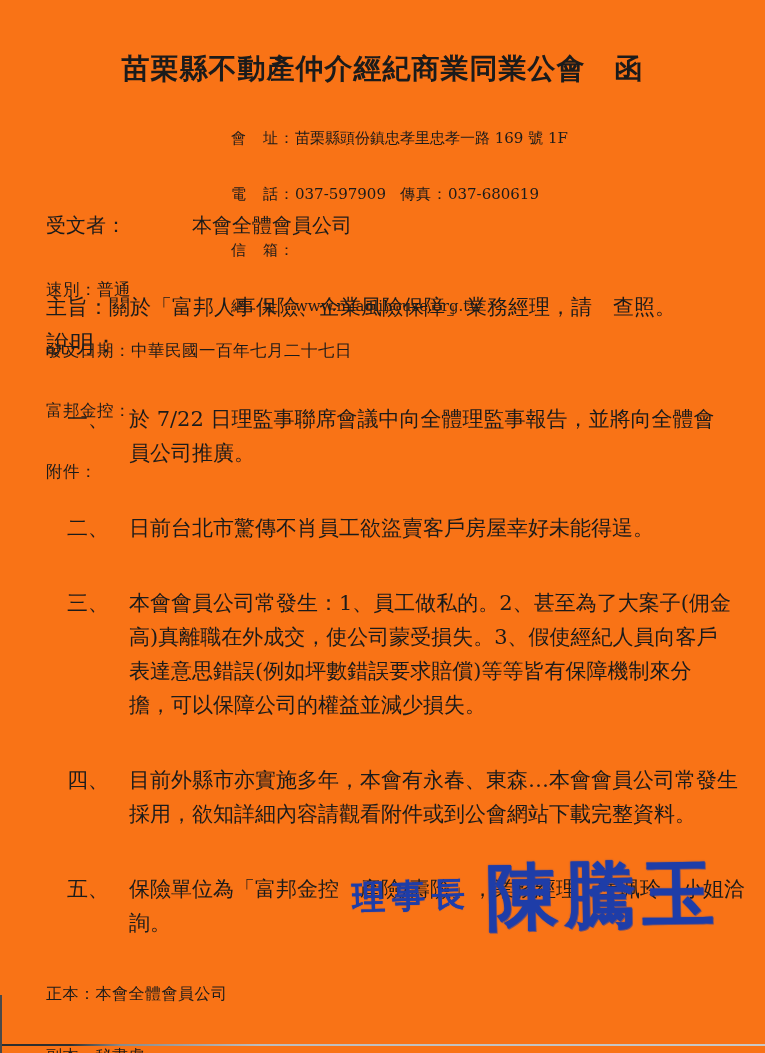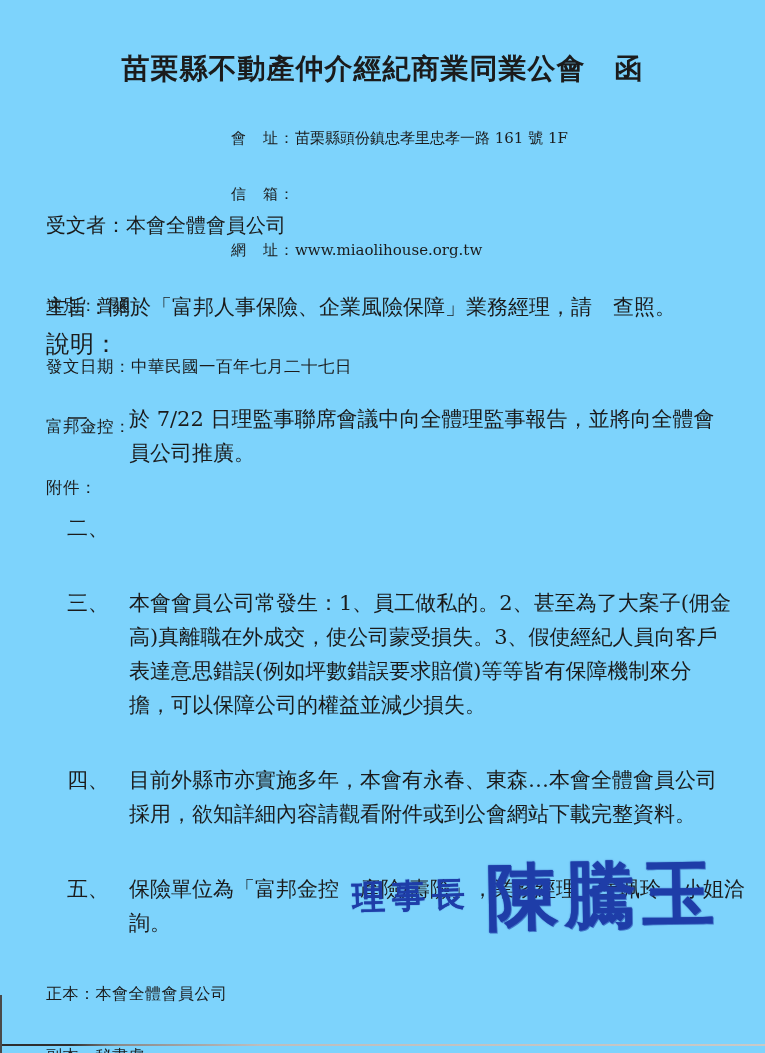--- a/index.html
+++ b/index.html
@@ -1,20 +1,20 @@
 <!DOCTYPE html>
 <html><head>
 <meta charset="utf-8">
 <style>
   html,body { margin:0; padding:0; background:#e8e8e6; }
   .page {
     position:relative;
     width:765px; height:1053px;
     margin:0 auto;
-    background:#7dd3fc;
+    background:#f97316;
     overflow:hidden;
     font-family:"DejaVu Serif","Liberation Serif",serif;
     color:#1b1b1b;
     box-shadow:0 0 4px rgba(0,0,0,.25);
   }
   span, div { white-space:pre; }
 
   
   .doc-title {
     position:absolute; top:50px; left:0; width:100%;
@@ -24,21 +24,21 @@
 
   
   .contact { position:absolute; top:92px; left:231px; font-size:15px; }
   .contact .row { display:flex; line-height:20px; }
   .contact .lbl { letter-spacing:1px; }
   .contact .lbl2 { margin-left:14px; }
 
   
   .meta { position:absolute; top:174px; left:46px; }
   .meta .row { display:flex; }
-  .meta .recipient-row { font-size:20px; line-height:26px; margin-bottom:19px; }
+  .meta .recipient-row { font-size:20px; line-height:26px; margin-bottom:3px;justify-content:space-between; }
   .meta .small-row { font-size:16.5px; line-height:22.5px; letter-spacing:0.5px; }
 
   
   .subject-row { position:absolute; top:292px; left:46px; display:flex; font-size:21px; line-height:30px; }
   .explain-label { position:absolute; top:329px; left:46px; font-size:24px; line-height:30px; }
 
   .items { position:absolute; top:364px; left:67px; }
   .item { display:flex; margin-bottom:3px; font-size:21px; line-height:34px; }
   .item .no { width:41px; flex:0 0 41px; }
   .item .txt { white-space:pre;margin-left:21px; }
@@ -78,21 +78,27 @@
 </head>
 <body>
 
 <div class="page">
 
   <div class="doc-title">苗栗縣不動產仲介經紀商業同業公會　函</div>
 
   <div class="contact">
     <div class="row">
       <span class="lbl">會　址：</span>
-      <span>苗栗縣頭份鎮忠孝里忠孝一路 161 號 1F</span>
+      <span>苗栗縣頭份鎮忠孝里忠孝一路 169 號 1F</span>
+    </div>
+    <div class="row">
+      <span class="lbl">電　話：</span>
+      <span>037-597909</span>
+      <span class="lbl lbl2">傳真：</span>
+      <span>037-680619</span>
     </div>
     <div class="row">
       <span class="lbl">信　箱：</span>
     </div>
     <div class="row">
       <span class="lbl">網　址：</span>
       <span>www.miaolihouse.org.tw</span>
     </div>
   </div>
 
@@ -125,31 +131,32 @@
   <div class="explain-label">說明：</div>
 
   <div class="items">
     <div class="item">
       <span class="no">一、</span>
       <span class="txt">於 7/22 日理監事聯席會議中向全體理監事報告，並將向全體會
 員公司推廣。</span>
     </div>
     <div class="item">
       <span class="no">二、</span>
+      <span class="txt">日前台北市驚傳不肖員工欲盜賣客戶房屋幸好未能得逞。</span>
     </div>
     <div class="item">
       <span class="no">三、</span>
       <span class="txt">本會會員公司常發生：1、員工做私的。2、甚至為了大案子(佣金
 高)真離職在外成交，使公司蒙受損失。3、假使經紀人員向客戶
 表達意思錯誤(例如坪數錯誤要求賠償)等等皆有保障機制來分
 擔，可以保障公司的權益並減少損失。</span>
     </div>
     <div class="item">
       <span class="no">四、</span>
-      <span class="txt">目前外縣市亦實施多年，本會有永春、東森…本會全體會員公司
+      <span class="txt">目前外縣市亦實施多年，本會有永春、東森…本會會員公司常發生
 採用，欲知詳細內容請觀看附件或到公會網站下載完整資料。</span>
     </div>
     <div class="item">
       <span class="no">五、</span>
       <span class="txt">保險單位為「富邦金控　產險/壽險」，業務經理　塗珮玲　小姐洽
 詢。</span>
     </div>
   </div>
 
   <div class="signature" style="color: rgb(30, 61, 168);">

